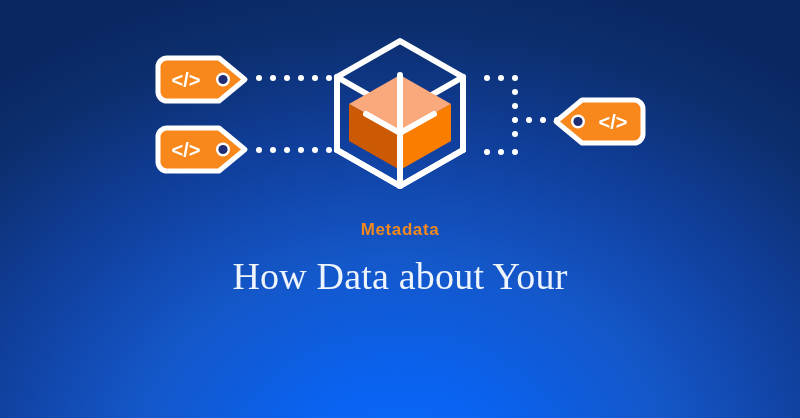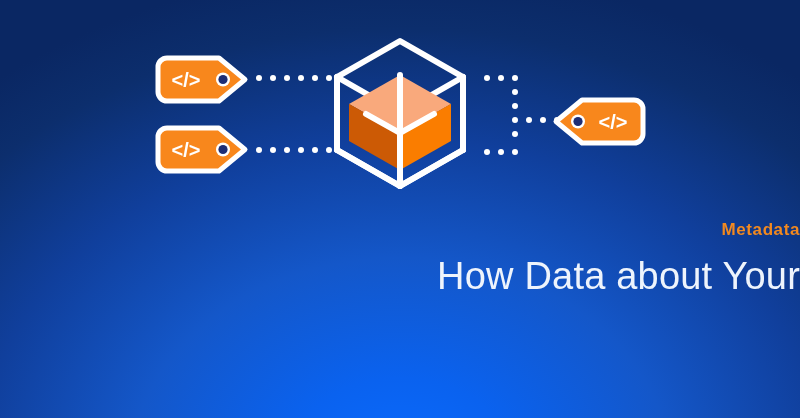--- a/index.html
+++ b/index.html
@@ -32,40 +32,41 @@
     width: 800px;
     height: 205px;
   }
 
   
   #text-block {
     position: absolute;
     left: 0;
     top: 218px;
     width: 800px;
-    text-align: right;
+    text-align: center;
   }
   #eyebrow {
     color: #f2891f;
     font-size: 17px;
     font-weight: bold;
     letter-spacing: 0.6px;
     line-height: 24px;
     margin: 0;
   }
   #headline {
     margin: 10px 0 0 0;
     color: #eef4fc;
     font-size: 38px;
     font-weight: normal;
     line-height: 48px;
     letter-spacing: 0.2px;
   }
   #headline .hl-line {
     display: block;
+    font-family: Liberation Serif, serif;
   }
 </style>
 </head>
 <body>
 
 <div id="banner">
 
   <div id="graphic">
     <svg viewBox="0 0 800 205" xmlns="http://www.w3.org/2000/svg">
 

